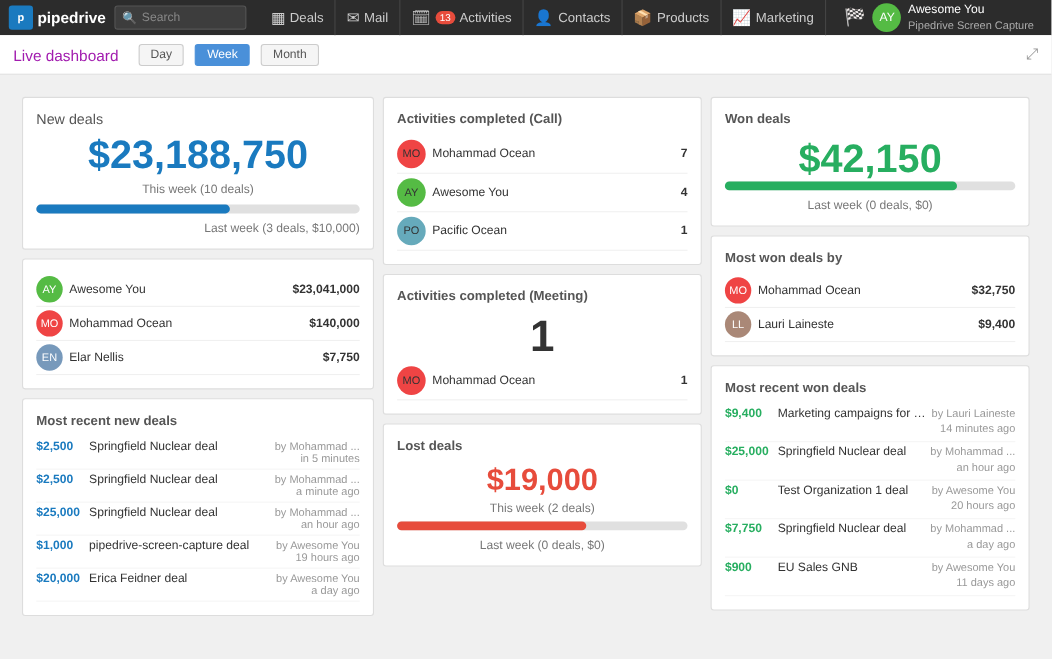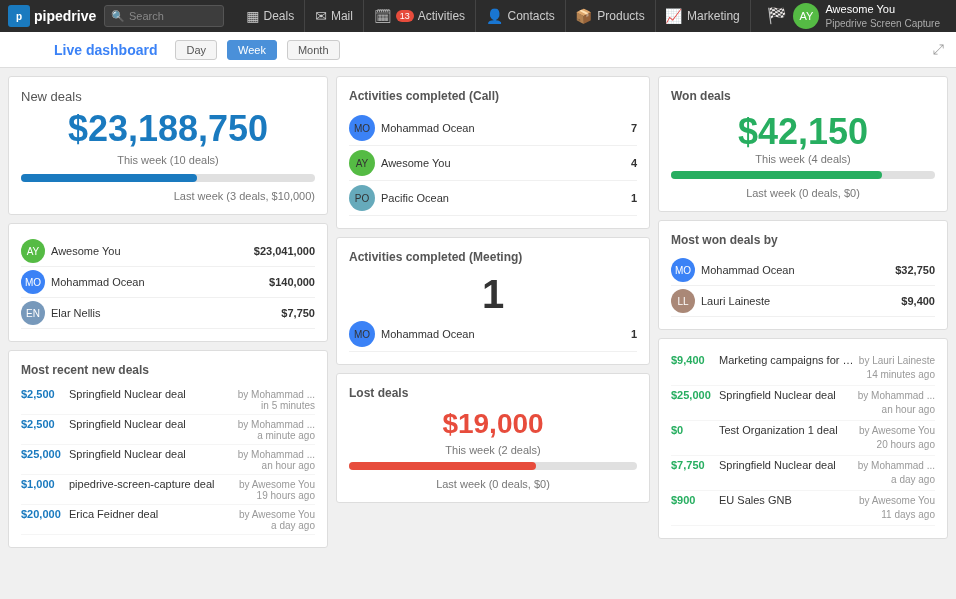--- a/index.html
+++ b/index.html
@@ -84,35 +84,35 @@
     
     .subheader {
       background: #fff;
       border-bottom: 1px solid #ddd;
       height: 36px;
       display: flex;
       align-items: center;
       padding: 0 12px;
       gap: 10px;
     }
-    .subheader .title { font-size: 14px; font-weight: bold; color: #3b82f6; margin-right: 8px; margin-left: 42px; }
+    .subheader .title { font-size: 14px; font-weight: normal; color: #a21caf; margin-right: 8px; }
     .tab-btn {
       padding: 3px 10px;
       border: 1px solid #ccc;
       background: #f5f5f5;
       border-radius: 3px;
       font-size: 11px;
       cursor: pointer;
       color: #555;
     }
     .tab-btn.active { background: #4a90d9; color: #fff; border-color: #4a90d9; }
     .expand-icon { margin-left: auto; font-size: 14px; color: #999; cursor: pointer; }
 
     
-    .main { background: #f0f0f0; padding: 8px; display: grid; grid-template-columns: 320px 1fr 290px; grid-template-rows: auto; gap: 8px; height: calc(599px - 68px); overflow: hidden; }
+    .main { background: #f0f0f0; padding: 20px; display: grid; grid-template-columns: 320px 1fr 290px; grid-template-rows: auto; gap: 8px; height: calc(599px - 68px); overflow: hidden; }
 
     
     .card { background: #fff; border: 1px solid #ddd; border-radius: 3px; padding: 12px; }
 
     
     .left-col { display: flex; flex-direction: column; gap: 8px; }
 
     
     .new-deals .section-title { font-size: 13px; color: #555; margin-bottom: 4px; }
     .new-deals .big-amount { font-size: 36px; font-weight: bold; color: #1a7abf; text-align: center; margin: 4px 0; }
@@ -150,21 +150,21 @@
     .right-col { display: flex; flex-direction: column; gap: 8px; }
     .won-amount { font-size: 36px; font-weight: bold; color: #27ae60; text-align: center; }
     .won-bar { background: #27ae60; height: 8px; border-radius: 4px; width: 80%; }
 
     .recent-won-row { display: flex; align-items: flex-start; gap: 4px; padding: 3px 0; border-bottom: 1px solid #f5f5f5; }
     .rw-amount { color: #27ae60; font-size: 11px; font-weight: bold; min-width: 44px; flex-shrink: 0; }
     .rw-deal { color: #333; font-size: 11px; flex: 1; overflow: hidden; white-space: nowrap; text-overflow: ellipsis; }
     .rw-by { color: #999; font-size: 10px; text-align: right; white-space: nowrap; line-height: 1.4; }
 
     .av1 { background: #5b4; }
-    .av2 { background: #3b82f6; }
+    .av2 { background: #ef4444; }
     .av3 { background: #79b; }
     .av4 { background: #a87; }
     .av5 { background: #6ab; }
   </style>
 </head>
 <body>
 
 <div class="topnav">
   <div class="logo">
     <div class="logo-icon">p</div>
@@ -321,21 +321,20 @@
       </div>
       <div class="last-week" style="text-align:center;color:#777;font-size:11px;margin-top:6px;">Last week (0 deals, $0)</div>
     </div>
   </div>
 
   <div class="right-col">
 
     <div class="card">
       <div class="section-subtitle">Won deals</div>
       <div class="won-amount">$42,150</div>
-      <div class="week-info" style="text-align:center;color:#777;font-size:11px;margin-bottom:6px;">This week (4 deals)</div>
       <div class="progress-bar-wrap">
         <div class="won-bar"></div>
       </div>
       <div class="last-week" style="text-align:center;color:#777;font-size:11px;margin-top:6px;">Last week (0 deals, $0)</div>
     </div>
 
     <div class="card">
       <div class="section-subtitle">Most won deals by</div>
       <div class="deal-row">
         <div class="deal-avatar av2">MO</div>
@@ -343,20 +342,21 @@
         <span class="deal-amount">$32,750</span>
       </div>
       <div class="deal-row">
         <div class="deal-avatar av4">LL</div>
         <span class="deal-name">Lauri Laineste</span>
         <span class="deal-amount">$9,400</span>
       </div>
     </div>
 
     <div class="card">
+      <div class="section-subtitle">Most recent won deals</div>
       <div class="recent-won-row">
         <span class="rw-amount">$9,400</span>
         <span class="rw-deal">Marketing campaigns for Q2</span>
         <span class="rw-by">by Lauri Laineste<br>14 minutes ago</span>
       </div>
       <div class="recent-won-row">
         <span class="rw-amount">$25,000</span>
         <span class="rw-deal">Springfield Nuclear deal</span>
         <span class="rw-by">by Mohammad ...<br>an hour ago</span>
       </div>

